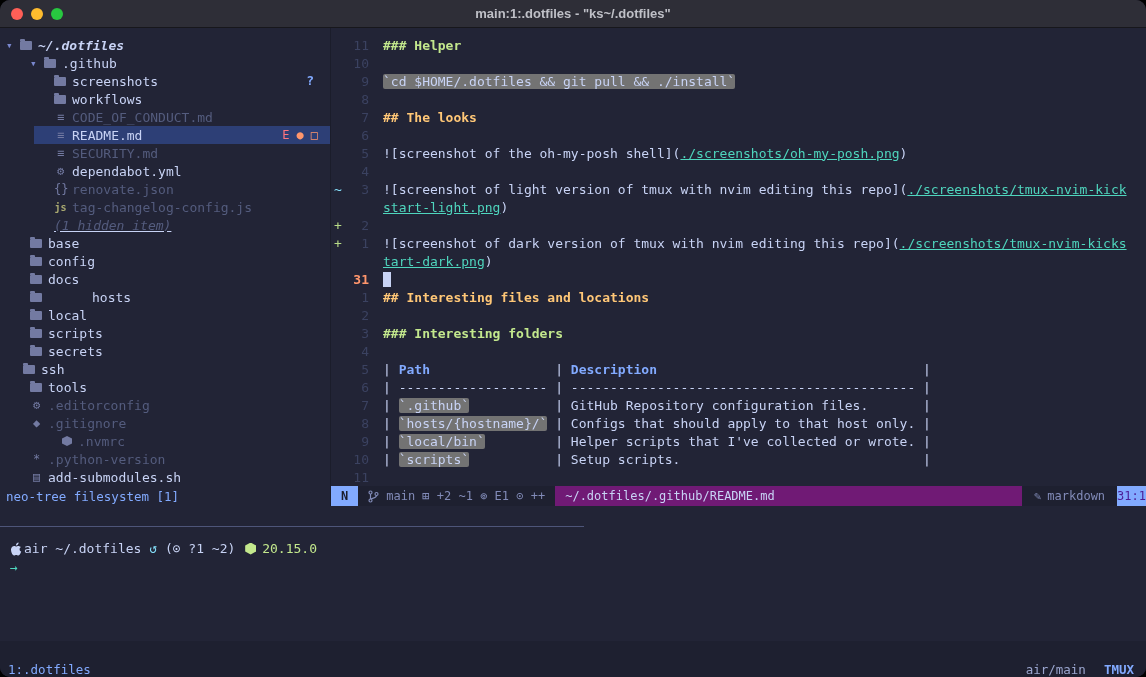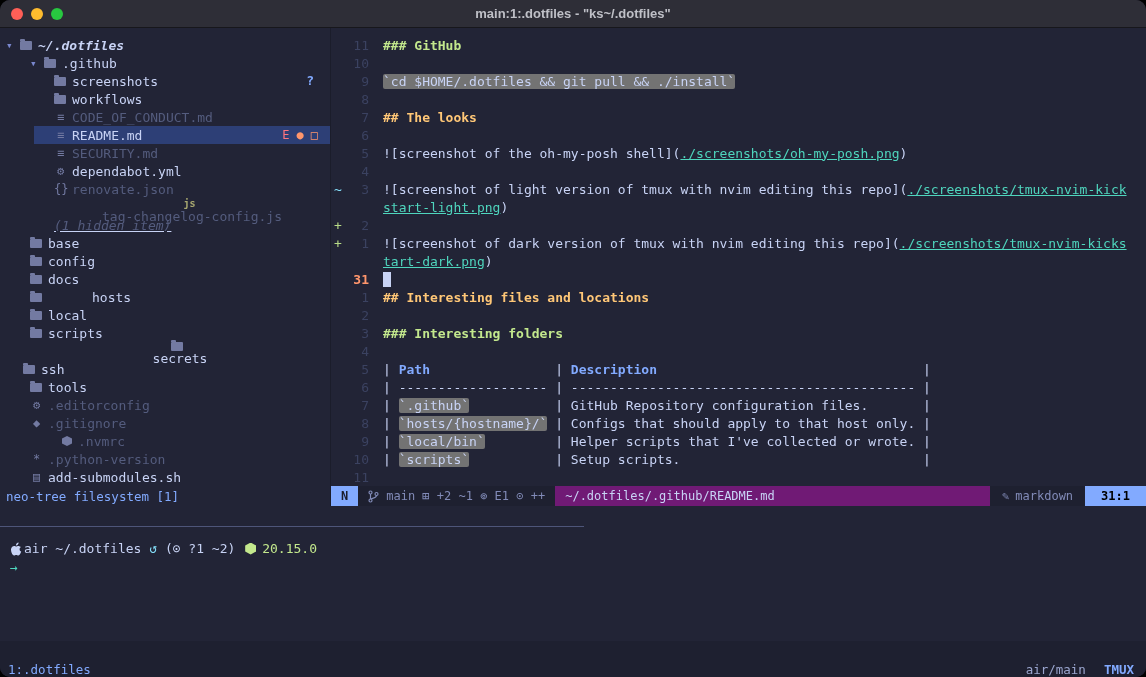--- a/index.html
+++ b/index.html
@@ -60,21 +60,21 @@
   .s-url { color:#4fd6be; text-decoration:underline; }
   .s-th { color:#82aaff; font-weight:bold; }
   .cursor { display:inline-block; width:8px; height:15px; background:#c8d3f5; vertical-align:middle; }
 
   
   .statusline { height:20px; flex:none; background:#1e2030; display:flex; align-items:stretch; font-size:12px; }
   .seg-mode { background:#82aaff; color:#1b1d2b; font-weight:bold; display:flex; align-items:center; padding:0 10px; }
   .seg-git { display:flex; align-items:center; gap:7px; padding:0 10px; color:#828bb8; }
   .seg-path { flex:1; background:#701a75; color:#c8d3f5; display:flex; align-items:center; padding:0 10px; }
   .seg-ft { display:flex; align-items:center; gap:6px; padding:0 12px; color:#828bb8; }
-  .seg-pos { background:#82aaff; color:#000000; font-weight:bold; display:flex; align-items:center; padding:0 16px; }
+  .seg-pos { background:#82aaff; color:#4c1d95; font-weight:normal; display:flex; align-items:center; padding:0 0; }
 
   
   .pane-divider { height:1px; width:584px; background:#4e5579; margin-top:20px; flex:none; }
   .shell { flex:1; padding:12px 0 0 10px; }
   .shell-line { height:19px; display:flex; align-items:center; white-space:pre; }
   .c-fg { color:#c8d3f5; } .c-cyan { color:#86e1fc; } .c-green { color:#c3e88d; } .c-teal { color:#4fd6be; }
   .apple { margin-right:2px; display:inline-flex; }
   .hex-node { width:11px; height:12px; background:#c3e88d; display:inline-block; margin:0 6px 0 2px;
               clip-path:polygon(50% 0,100% 25%,100% 75%,50% 100%,0 75%,0 25%); }
 
@@ -140,21 +140,21 @@
               <span class="tree-label">SECURITY.md</span>
             </div>
             <div class="tree-row normal" style="padding-left: 54px;">
               <span class="ic-glyph">⚙</span>
               <span class="tree-label">dependabot.yml</span>
             </div>
             <div class="tree-row dim" style="padding-left: 54px;">
               <span class="ic-glyph">{}</span>
               <span class="tree-label">renovate.json</span>
             </div>
-            <div class="tree-row dim" style="padding-left: 54px; flex-direction: column;">
+            <div class="tree-row dim" style="padding-left: 54px;">
               <span class="ic-glyph ic-js">js</span>
               <span class="tree-label">tag-changelog-config.js</span>
             </div>
             <div class="tree-row hidden" style="padding-left: 54px; text-decoration: underline;">
               <span class="tree-label">(1 hidden item)</span>
             </div>
             <div class="tree-row normal" style="padding-left: 30px;">
               <span class="ic-folder"></span>
               <span class="tree-label">base</span>
             </div>
@@ -171,21 +171,21 @@
               <span class="tree-label">hosts</span>
             </div>
             <div class="tree-row normal" style="padding-left: 30px;">
               <span class="ic-folder"></span>
               <span class="tree-label">local</span>
             </div>
             <div class="tree-row normal" style="padding-left: 30px;">
               <span class="ic-folder"></span>
               <span class="tree-label">scripts</span>
             </div>
-            <div class="tree-row normal" style="padding-left: 30px; flex-direction: column;">
+            <div class="tree-row normal" style="padding-left: 30px;">
               <span class="ic-folder"></span>
               <span class="tree-label">secrets</span>
             </div>
             <div class="tree-row normal" style="padding-left: 23px;">
               <span class="ic-folder"></span>
               <span class="tree-label">ssh</span>
             </div>
             <div class="tree-row normal" style="padding-left: 30px;">
               <span class="ic-folder"></span>
               <span class="tree-label">tools</span>
@@ -210,21 +210,21 @@
               <span class="ic-glyph">▤</span>
               <span class="tree-label">add-submodules.sh</span>
             </div>
           </div>
         <span class="hint">?</span>
         <div class="tree-footer">neo-tree filesystem [1]</div>
       </div>
 
       <div class="editor">
         <div class="lines">
-            <div class="eline"><span class="sign"> </span><span class="lnum">11</span><span class="ltext"><span class="s-h3">### GitHub</span></span></div>
+            <div class="eline"><span class="sign"> </span><span class="lnum">11</span><span class="ltext"><span class="s-h3">### Helper</span></span></div>
             <div class="eline"><span class="sign"> </span><span class="lnum">10</span><span class="ltext"></span></div>
             <div class="eline"><span class="sign"> </span><span class="lnum">9</span><span class="ltext"><span class="s-code">`cd $HOME/.dotfiles &amp;&amp; git pull &amp;&amp; ./install`</span></span></div>
             <div class="eline"><span class="sign"> </span><span class="lnum">8</span><span class="ltext"></span></div>
             <div class="eline"><span class="sign"> </span><span class="lnum">7</span><span class="ltext"><span class="s-h2">## The looks</span></span></div>
             <div class="eline"><span class="sign"> </span><span class="lnum">6</span><span class="ltext"></span></div>
             <div class="eline"><span class="sign"> </span><span class="lnum">5</span><span class="ltext"><span class="s-fg">![screenshot of the oh-my-posh shell](</span><span class="s-url">./screenshots/oh-my-posh.png</span><span class="s-fg">)</span></span></div>
             <div class="eline"><span class="sign"> </span><span class="lnum">4</span><span class="ltext"></span></div>
             <div class="eline"><span class="sign change">~</span><span class="lnum">3</span><span class="ltext"><span class="s-fg">![screenshot of light version of tmux with nvim editing this repo](</span><span class="s-url">./screenshots/tmux-nvim-kick</span></span></div>
             <div class="eline"><span class="sign"> </span><span class="lnum"></span><span class="ltext"><span class="s-url">start-light.png</span><span class="s-fg">)</span></span></div>
             <div class="eline"><span class="sign">+</span><span class="lnum">2</span><span class="ltext"></span></div>

